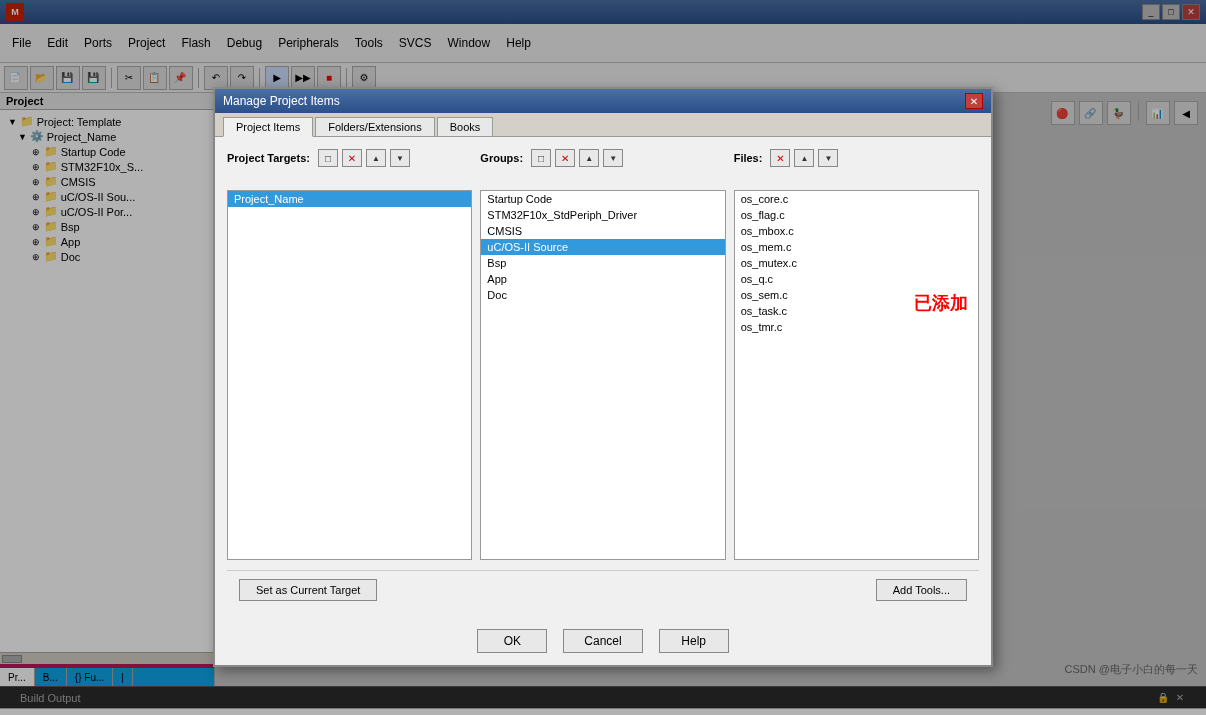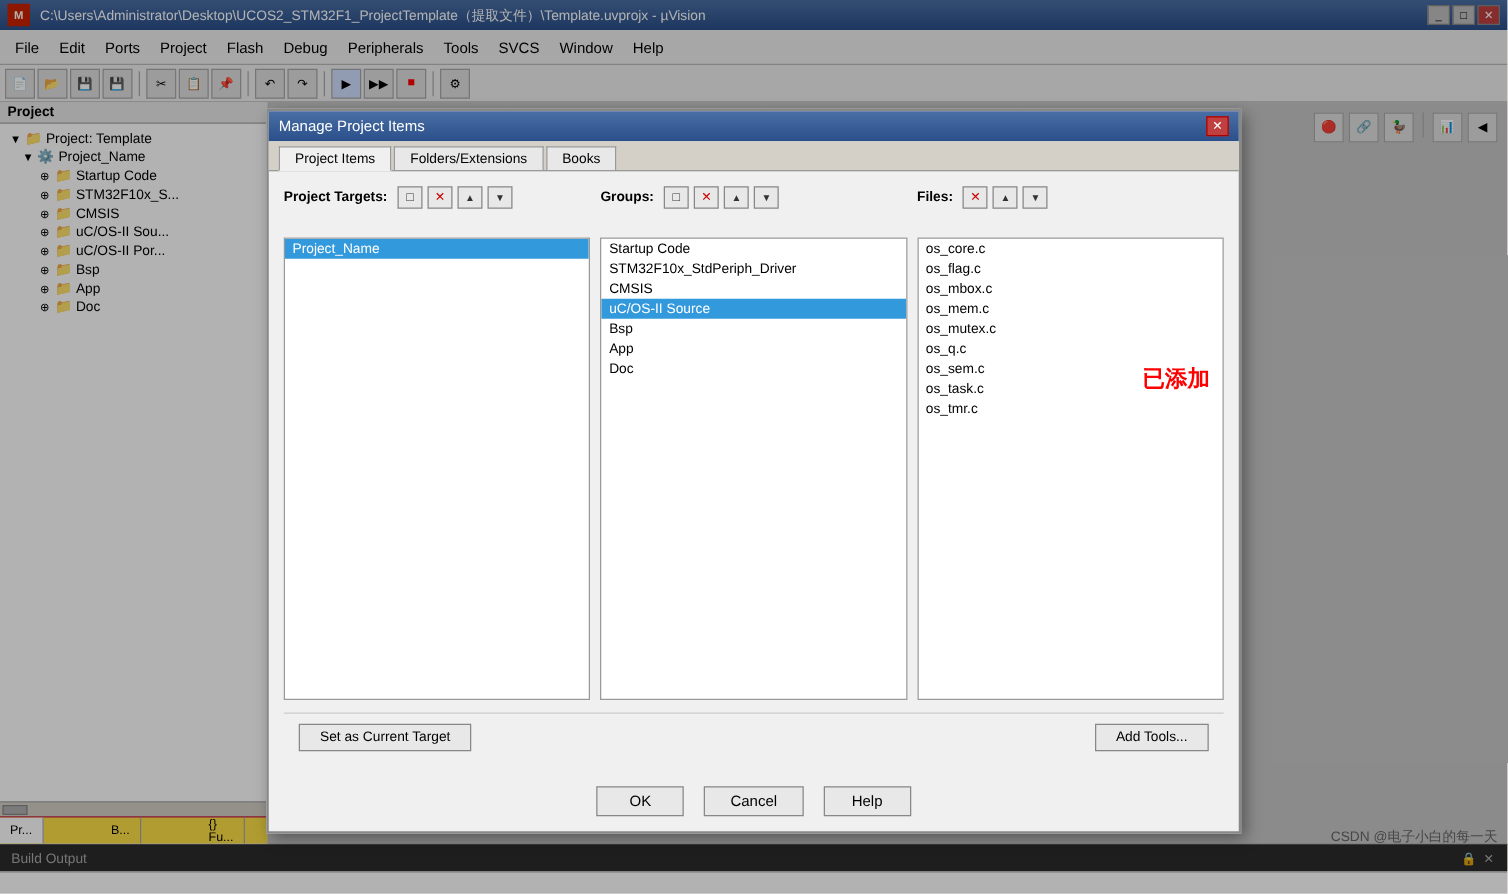--- a/index.html
+++ b/index.html
@@ -40,21 +40,21 @@
       color: white;
       font-size: 9px;
       font-weight: bold;
       display: flex; align-items: center; justify-content: center;
       margin-right: 4px;
     }
 
     
     #menu-bar {
       background: #f0f0f0;
-      height: 28px;
+      height: 39px;
       display: flex;
       align-items: center;
       padding: 0 4px;
       border-bottom: 1px solid #bbb;
       font-size: 12px;
     }
     .menu-item {
       padding: 2px 8px;
       cursor: pointer;
       color: #000;
@@ -114,25 +114,24 @@
       display: flex;
       align-items: center;
     }
     .tree-expand { width: 12px; display: inline-block; font-size: 9px; cursor: pointer; }
     .tree-indent-1 { padding-left: 14px; }
     .tree-indent-2 { padding-left: 28px; }
 
     
     #left-tabs {
       display: flex;
-      border-top: 1px solid #be185d;
-      background: #fde047;
+      border-top: 4px solid #be185d;
+      background: #0ea5e9;
       height: 22px;
       overflow: hidden;
-      gap: 46px;
     }
     .left-tab {
       padding: 2px 8px;
       border-right: 1px solid #aaa;
       font-size: 10px;
       cursor: pointer;
       display: flex; align-items: center;
     }
     .left-tab.active { background: white; }
 
@@ -142,21 +141,21 @@
       background: #c8c8c8;
     }
 
     
     #build-output {
       height: 22px;
       background: #2c2c2c;
       color: #aaa;
       display: flex;
       align-items: center;
-      padding: 0 9px;
+      padding: 0 20px;
       font-size: 11px;
       border-top: 1px solid #555;
       justify-content: space-between;
     }
     #build-output-icons { display: flex; gap: 4px; }
 
     
     #build-content {
       height: 60px;
       background: white;
@@ -332,21 +331,20 @@
       font-size: 11px;
       color: #666;
     }
   </style>
 </head>
 <body>
 
 <div id="title-bar">
   <div style="display:flex;align-items:center;gap:4px;">
     <div id="title-logo">M</div>
-    <span style="font-size:11px;">C:\Users\Administrator\Desktop\UCOS2_STM32F1_ProjectTemplate（提取文件）\Template.uvprojx - µVision</span>
   </div>
   <div class="win-controls">
     <div class="win-btn">_</div>
     <div class="win-btn">□</div>
     <div class="win-btn close">✕</div>
   </div>
 </div>
 
 <div id="menu-bar">
   <div class="menu-item">File</div>

